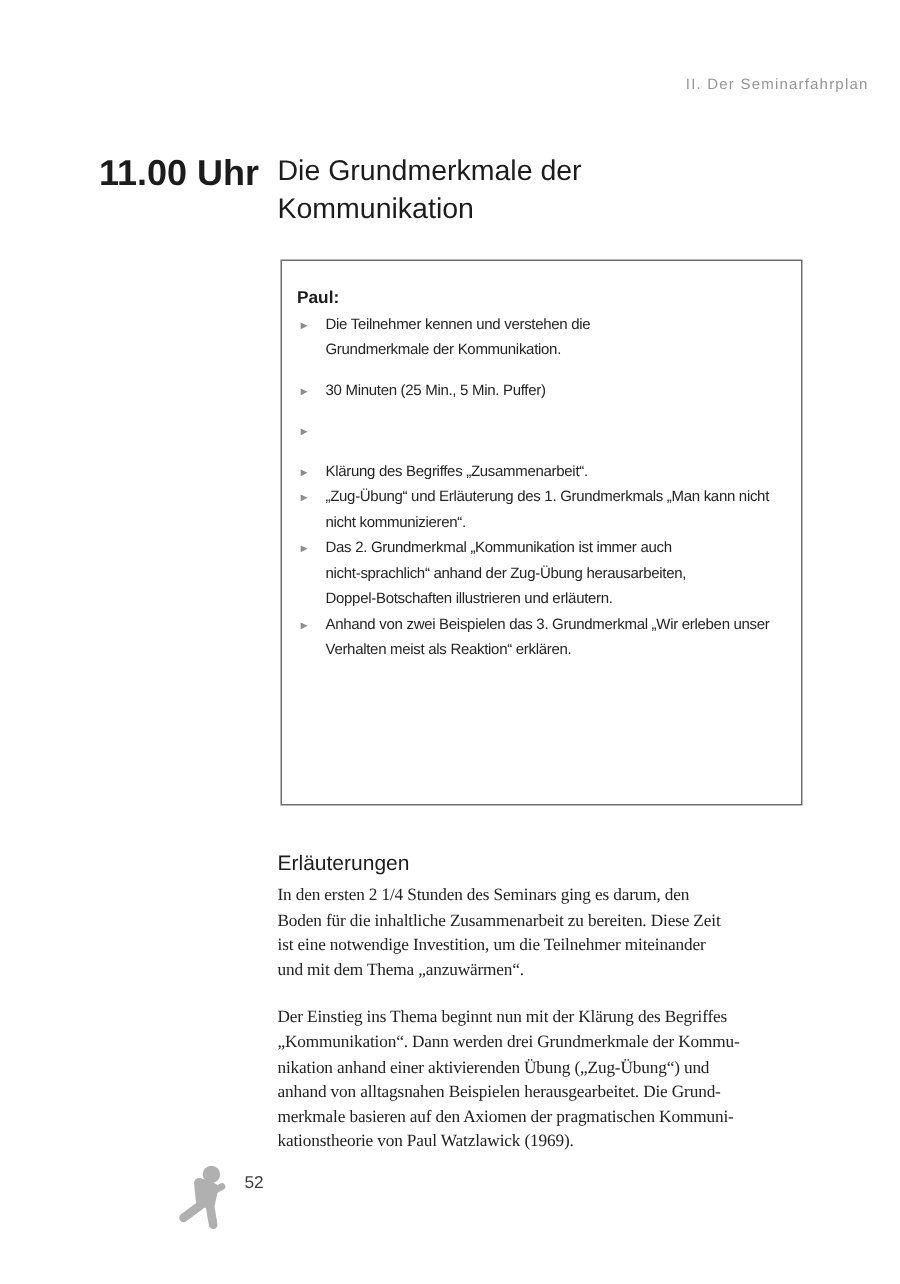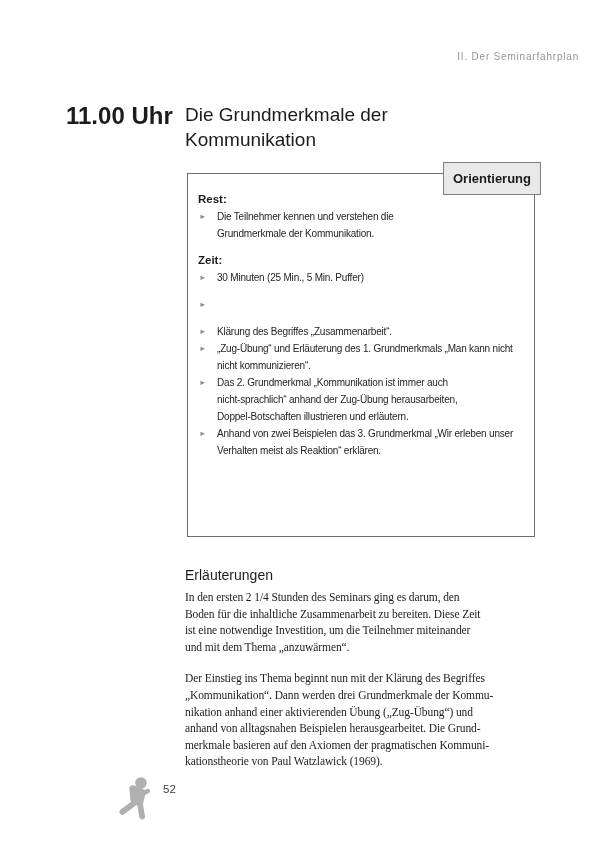--- a/index.html
+++ b/index.html
@@ -151,35 +151,33 @@
 <body>
 
 <div class="page">
 
   <div class="running-head">II. Der Seminarfahrplan</div>
 
   <div class="time-label">11.00 Uhr</div>
   <h1 class="page-title" style="margin:0">Die Grundmerkmale der
 Kommunikation</h1>
 
-  <div class="orientation-tab">Orientierung</div>
 
   <div class="info-box">
 
     <div class="box-section">
-      <div class="box-label">Rest:</div>
+      <div class="box-label">Paul:</div>
       <div class="box-item">
         <span class="bullet">►</span>
         <span class="item-text">Die Teilnehmer kennen und verstehen die
 Grundmerkmale der Kommunikation.</span>
       </div>
     </div>
 
     <div class="box-section">
-      <div class="box-label">Zeit:</div>
       <div class="box-item">
         <span class="bullet">►</span>
         <span class="item-text">30 Minuten (25 Min., 5 Min. Puffer)</span>
       </div>
     </div>
 
     <div class="box-section">
       <div class="box-item">
         <span class="bullet">►</span>
       </div>

